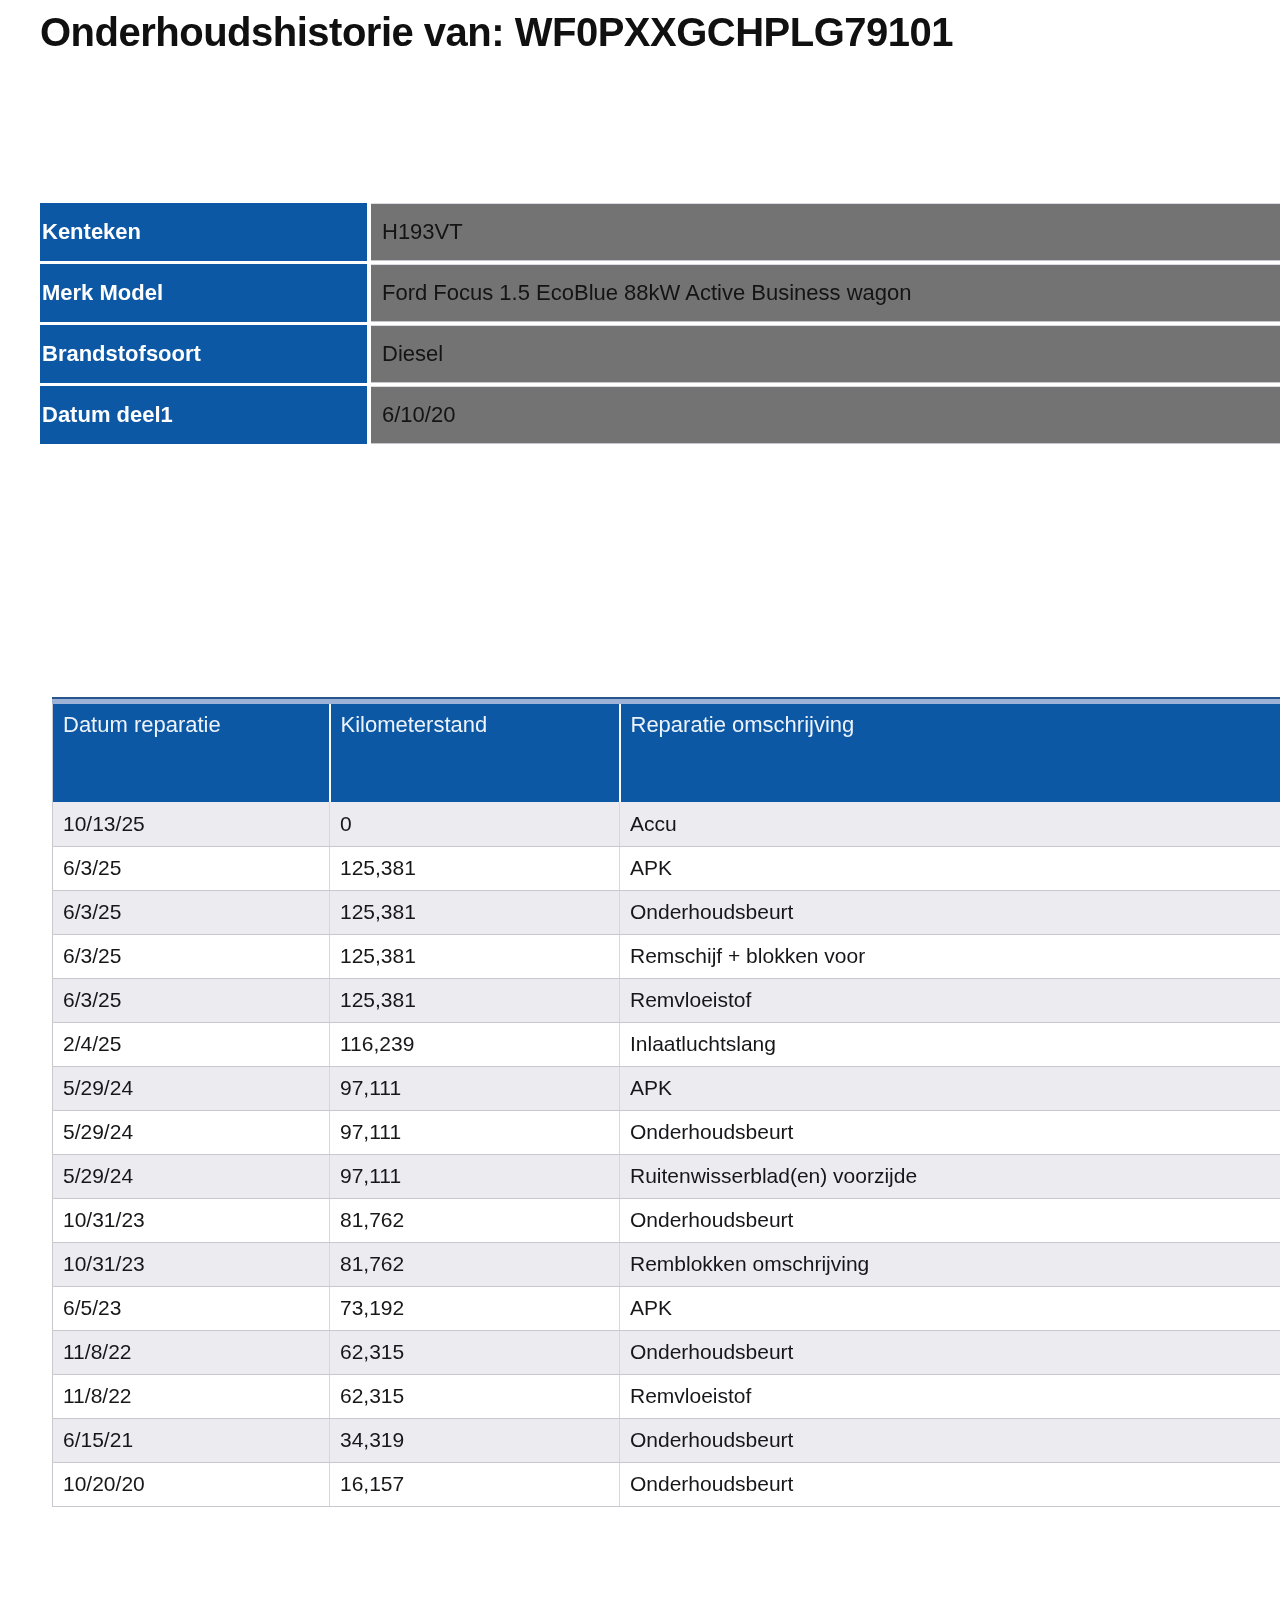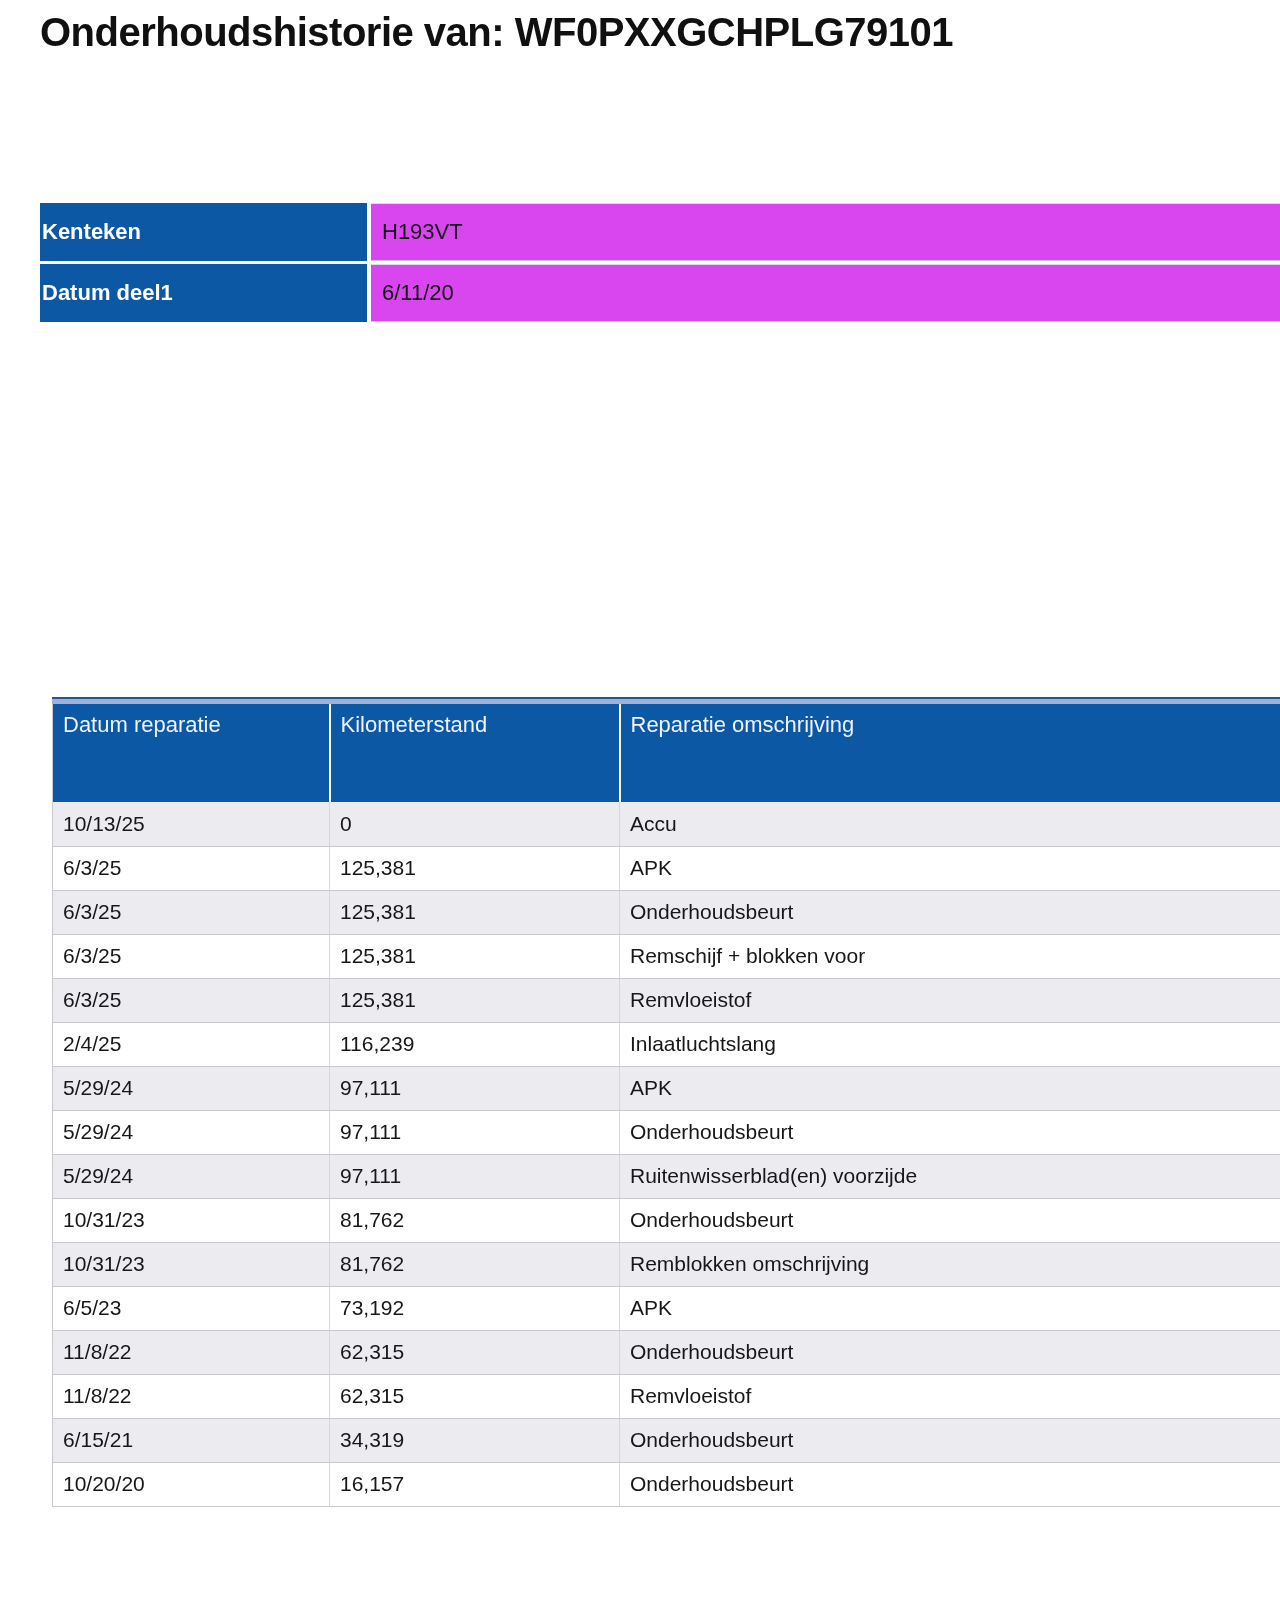--- a/index.html
+++ b/index.html
@@ -14,21 +14,21 @@
   }
   
   .info-table{position:absolute;left:40px;top:203px;width:1240px;}
   .info-row{display:flex;height:58px;margin-bottom:3px;}
   .info-label{
     width:327px;box-sizing:border-box;background:#0d58a5;color:#ffffff;
     font-weight:bold;font-size:22px;display:flex;align-items:center;
     padding-left:2px;flex:none;
   }
   .info-value{
-    flex:1;margin-left:4px;background:#d946ef;
+    flex:1;margin-left:4px;background:#737373;
     border-top:1px solid #dcdce2;border-bottom:1px solid #c6c6cc;
     box-sizing:border-box;font-size:22px;color:#141414;
     display:flex;align-items:center;padding-left:11px;
   }
   
   .history{position:absolute;left:52px;top:697px;width:1240px;}
   .stripe-dark{height:2px;background:#27568f;}
   .stripe-light{height:5px;background:#9cb2d6;}
   table.hist{width:100%;border-collapse:collapse;table-layout:fixed;
     border-left:1px solid #c8c8ce;}
@@ -52,22 +52,30 @@
 <body>
 
 <div class="page-title">Onderhoudshistorie van: WF0PXXGCHPLG79101</div>
 
 <div class="info-table">
   <div class="info-row">
     <div class="info-label">Kenteken</div>
     <div class="info-value">H193VT</div>
   </div>
   <div class="info-row">
+    <div class="info-label">Merk Model</div>
+    <div class="info-value">Ford Focus 1.5 EcoBlue 88kW Active Business wagon</div>
+  </div>
+  <div class="info-row">
+    <div class="info-label">Brandstofsoort</div>
+    <div class="info-value">Diesel</div>
+  </div>
+  <div class="info-row">
     <div class="info-label">Datum deel1</div>
-    <div class="info-value">6/11/20</div>
+    <div class="info-value">6/10/20</div>
   </div>
 </div>
 
 <div class="history">
   <div class="stripe-dark"></div>
   <div class="stripe-light"></div>
   <table class="hist">
     <colgroup>
         <col class="c1">
         <col class="c2">

